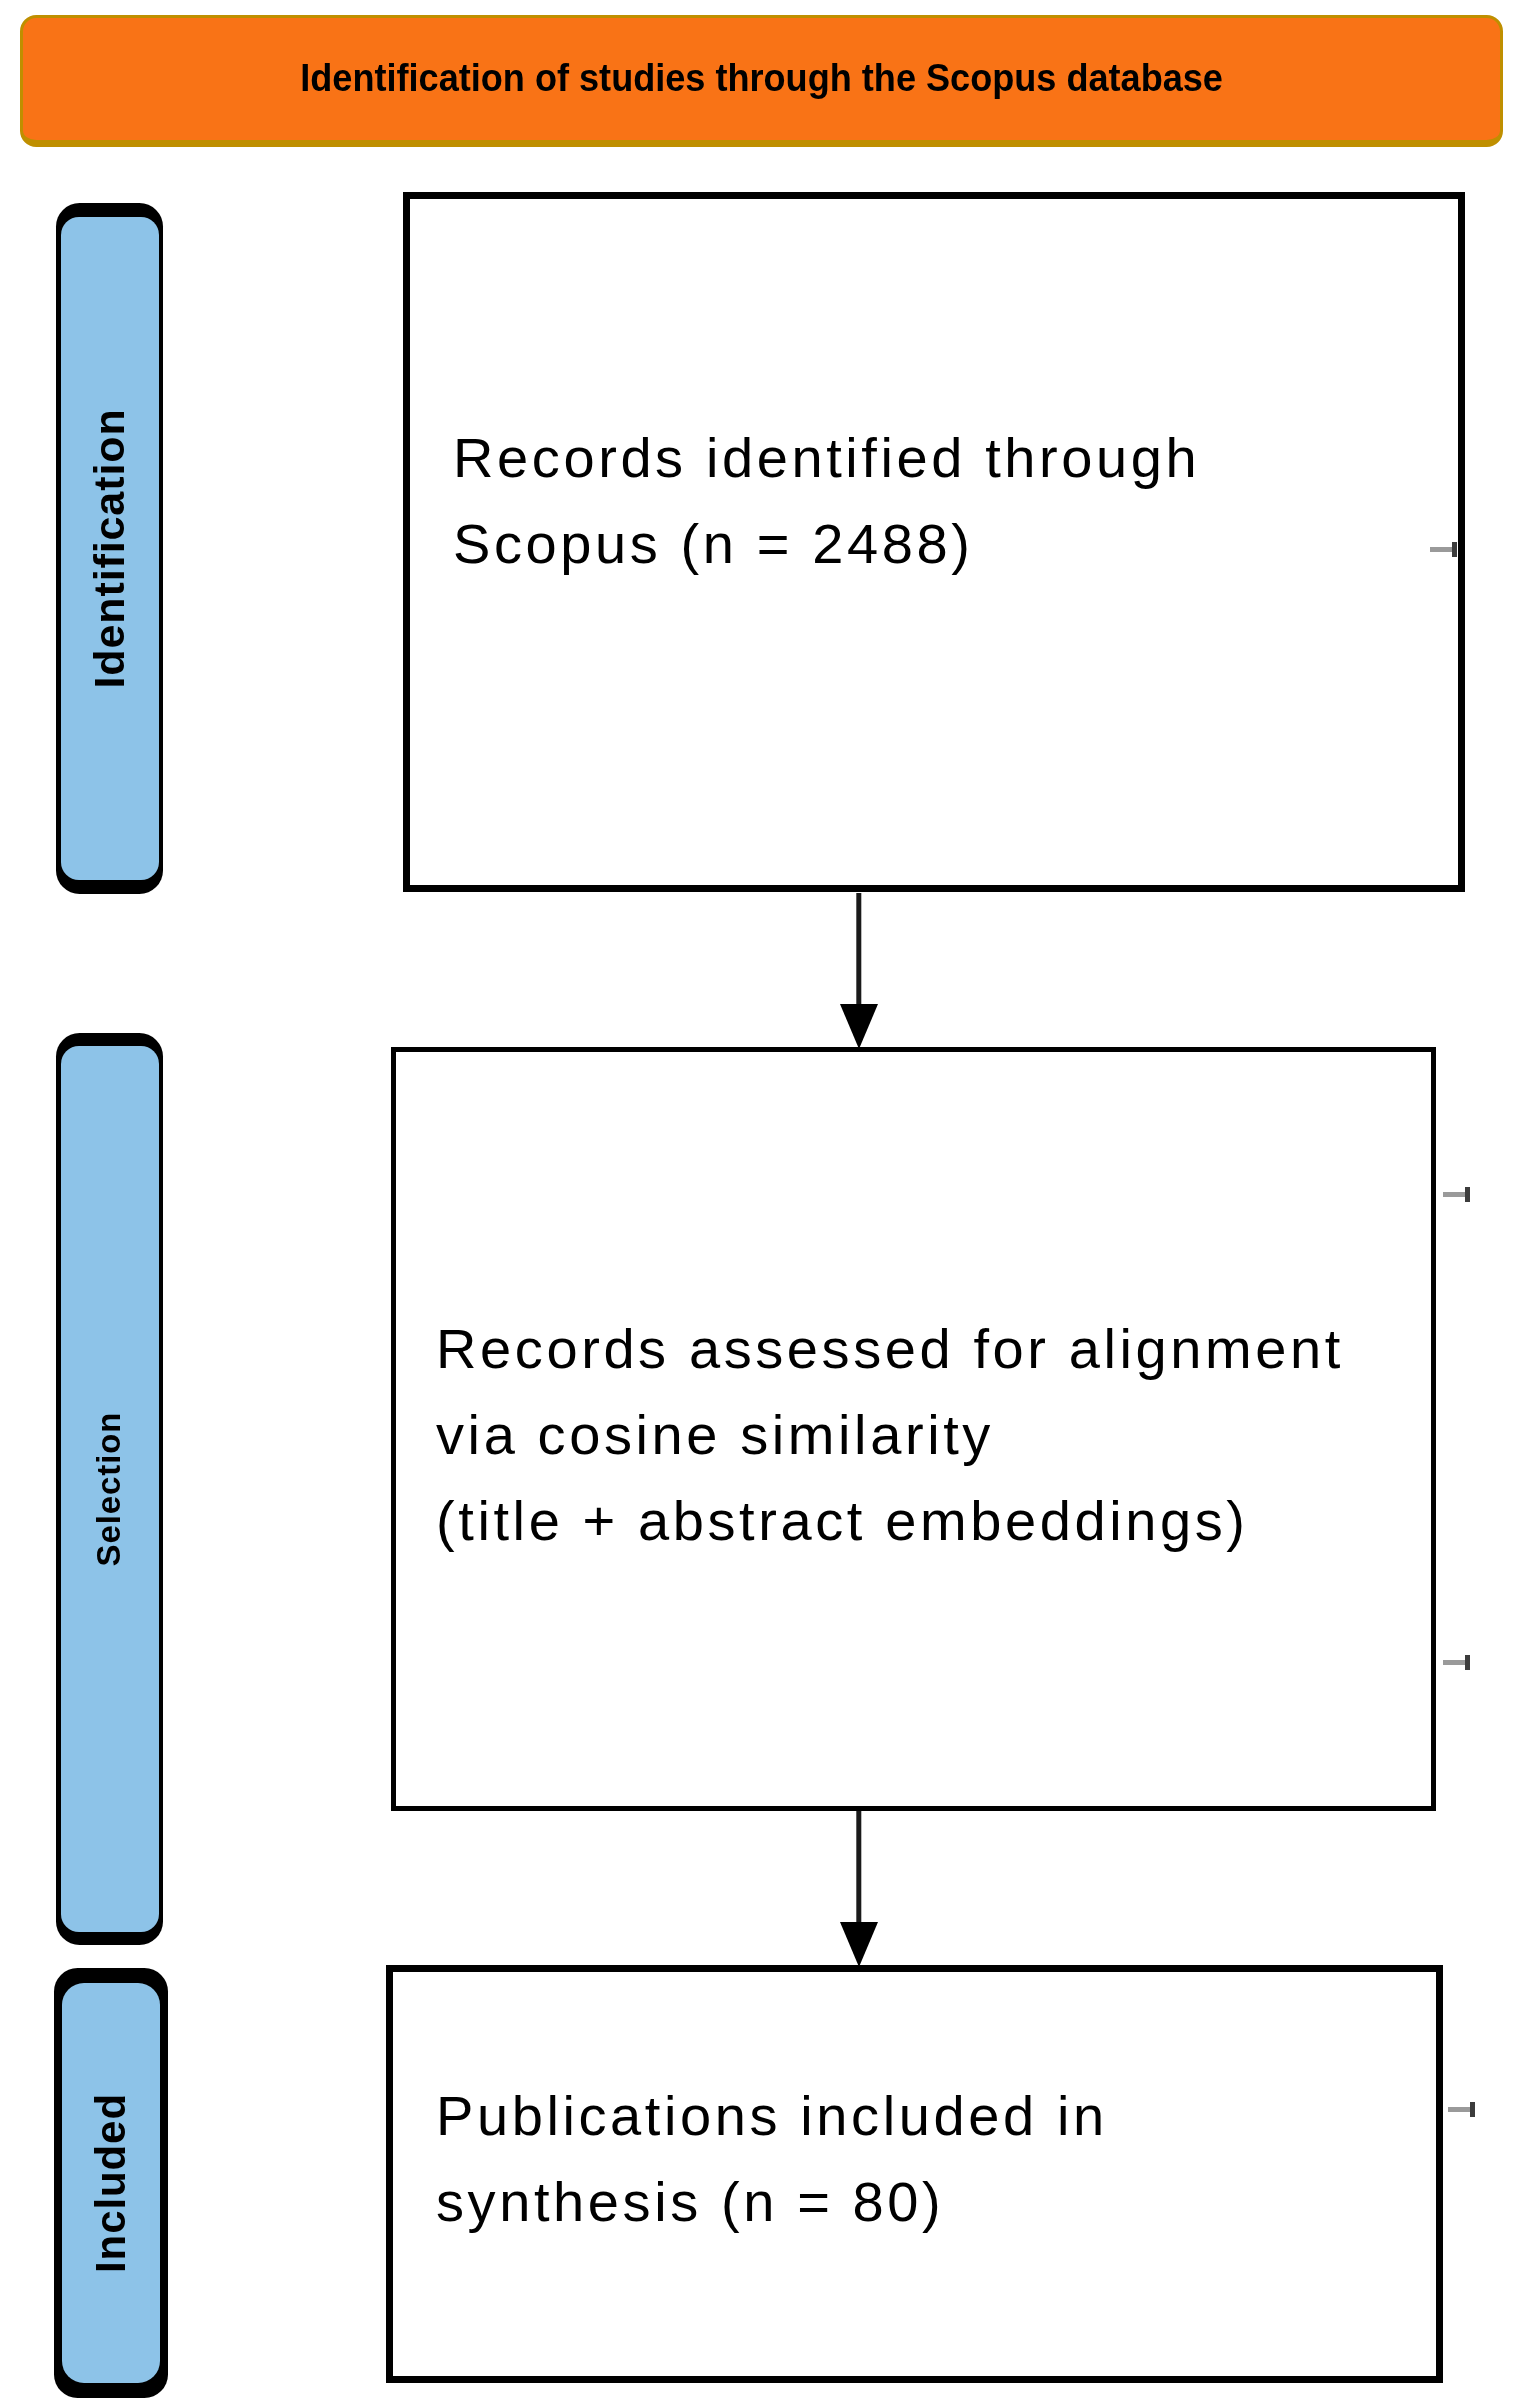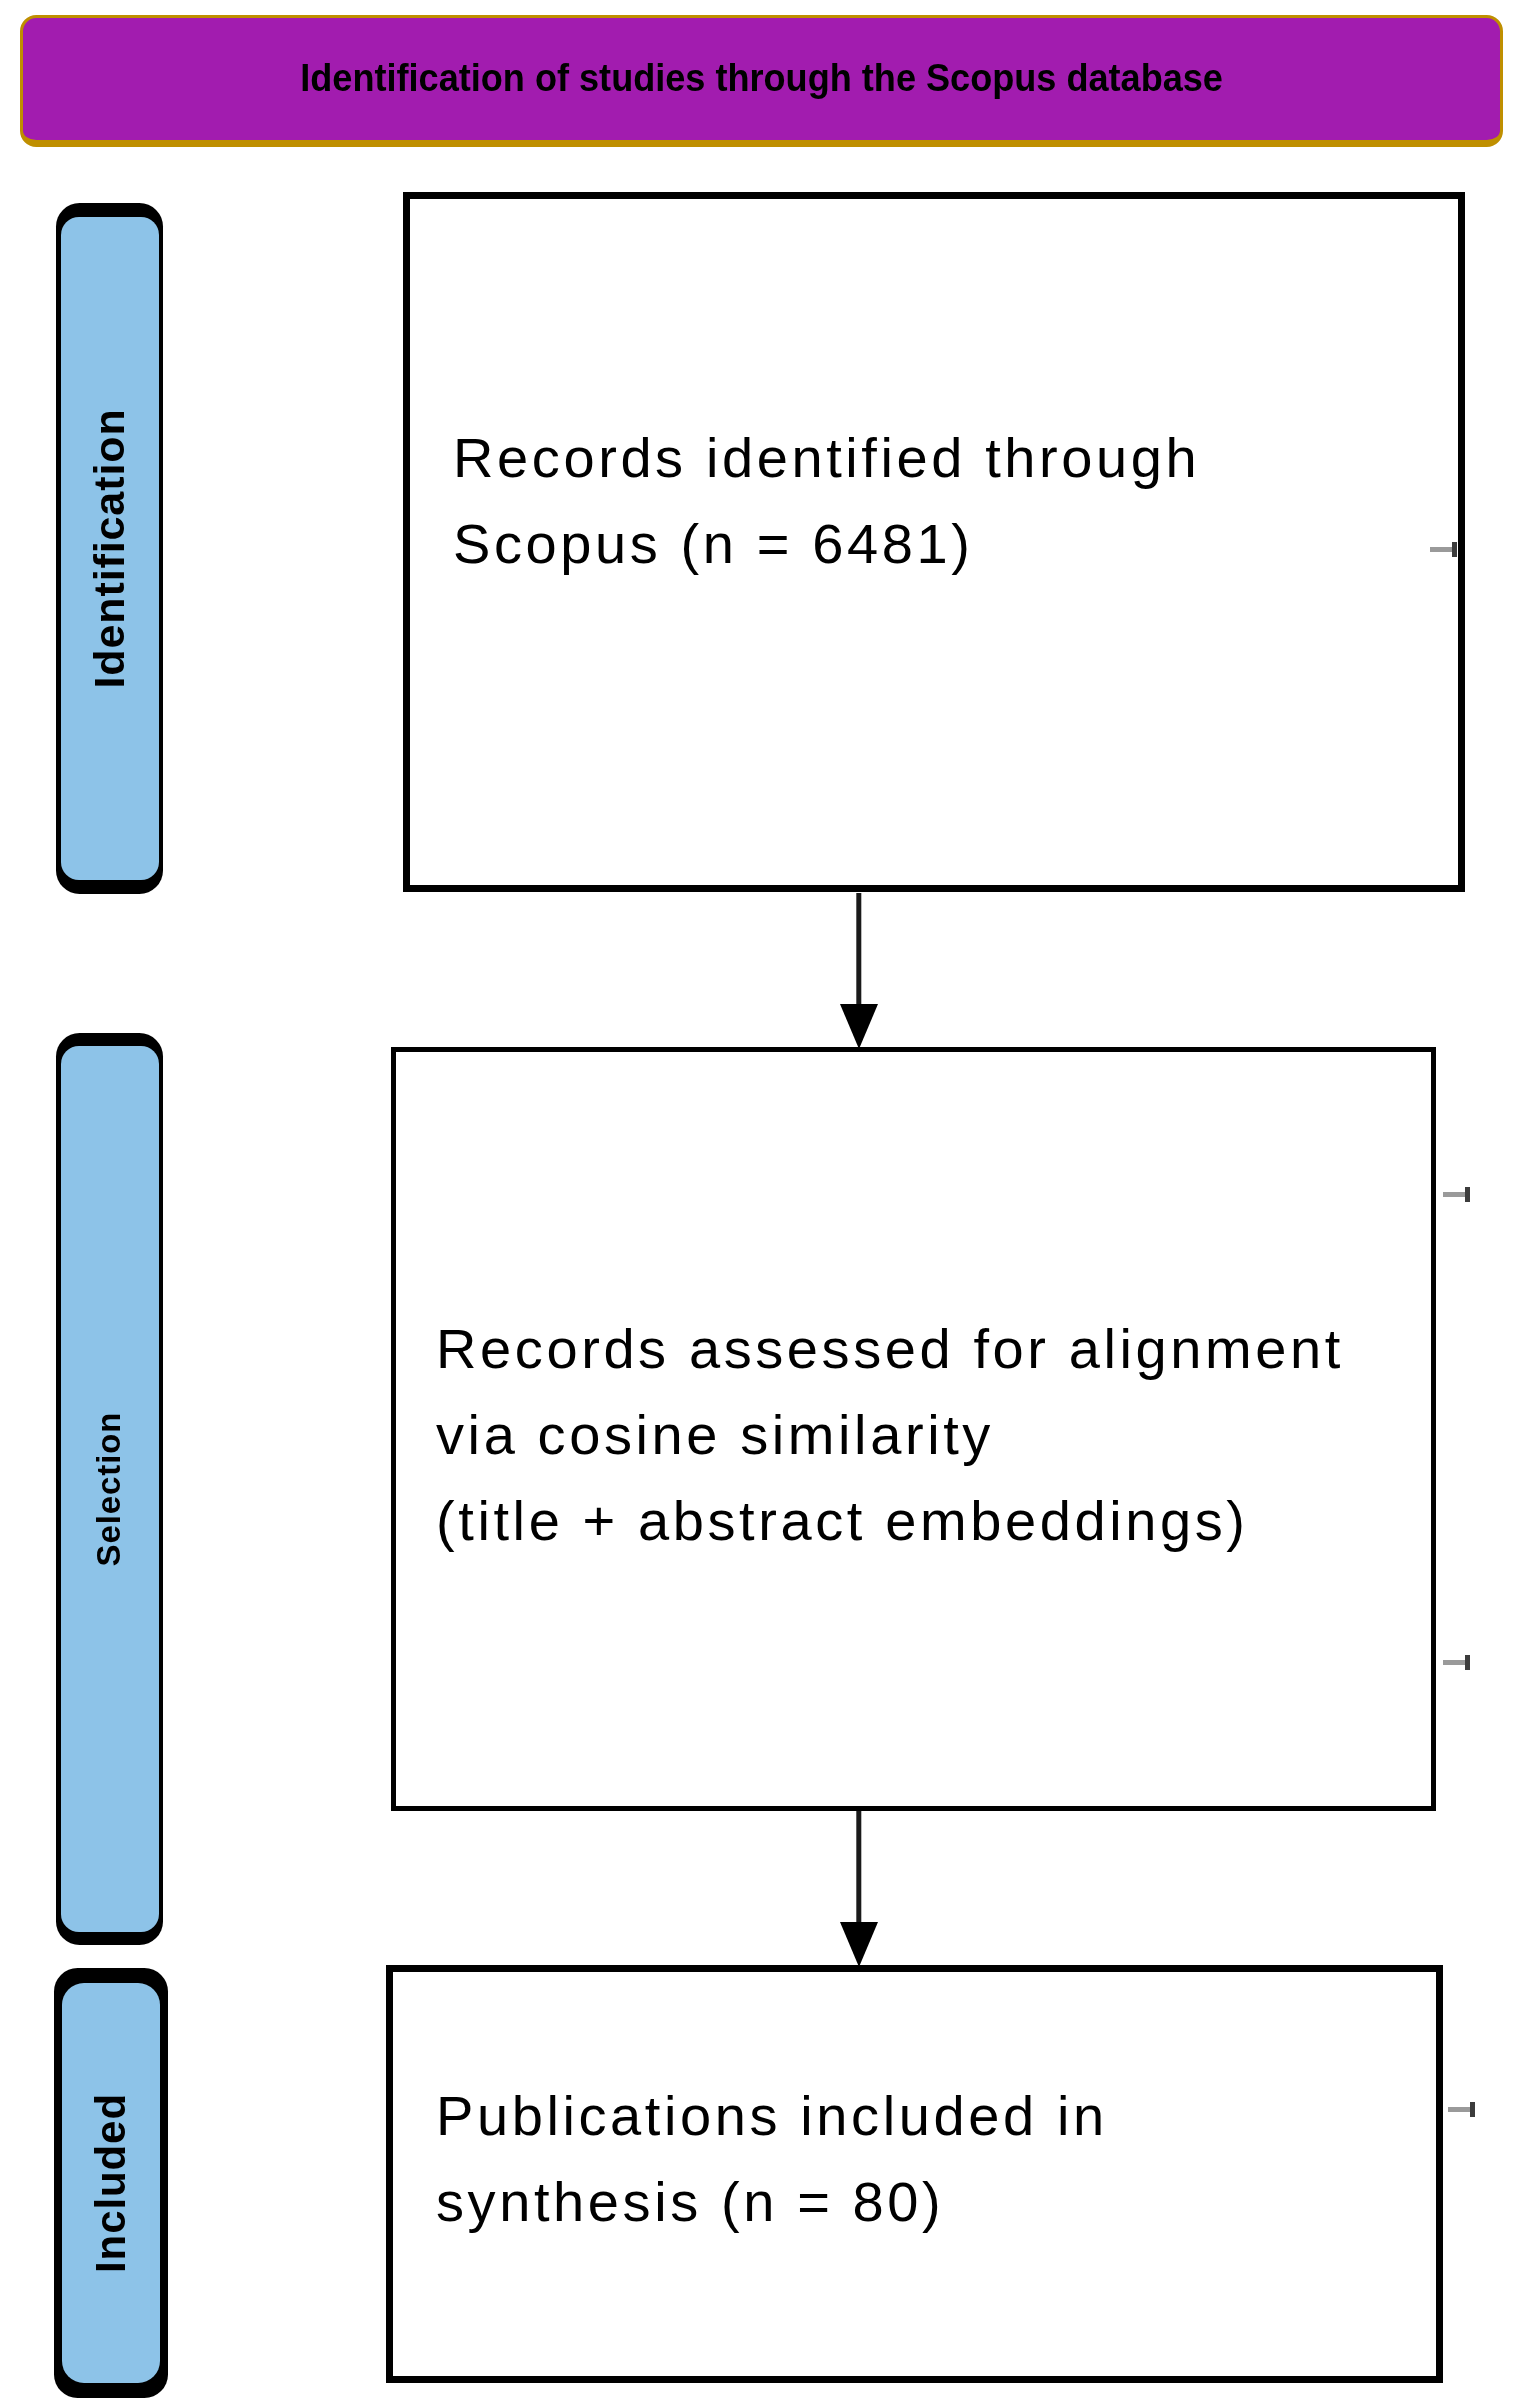--- a/index.html
+++ b/index.html
@@ -15,21 +15,21 @@
     background: #ffffff;
     overflow: hidden;
   }
 
   
   .header-banner {
     position: absolute;
     left: 20px; top: 14.5px;
     width: 1483px; height: 132px;
     box-sizing: border-box;
-    background: #a21caf;
+    background: #f97316;
     border: 3.6px solid #BF8F00;
     border-bottom-width: 7.2px;
     border-radius: 16.3px;
     display: flex;
     align-items: center;
     justify-content: center;
   }
   .header-banner .title {
     font-size: 38px;
     font-weight: bold;
@@ -176,21 +176,21 @@
   </div>
 
   <div class="stage" id="stage-included">
     <div class="stage-inner">
       <span class="stage-text">Included</span>
     </div>
   </div>
 
   <div class="flow-box" id="box-records-identified">
     <div class="line">Records identified through</div>
-    <div class="line">Scopus (n = 6481)</div>
+    <div class="line">Scopus (n = 2488)</div>
   </div>
 
   <div class="arrow-down" id="arrow-1">
     <div class="shaft"></div>
     <div class="head"></div>
   </div>
 
   <div class="flow-box" id="box-records-assessed">
     <div class="line">Records assessed for alignment</div>
     <div class="line">via cosine similarity</div>

